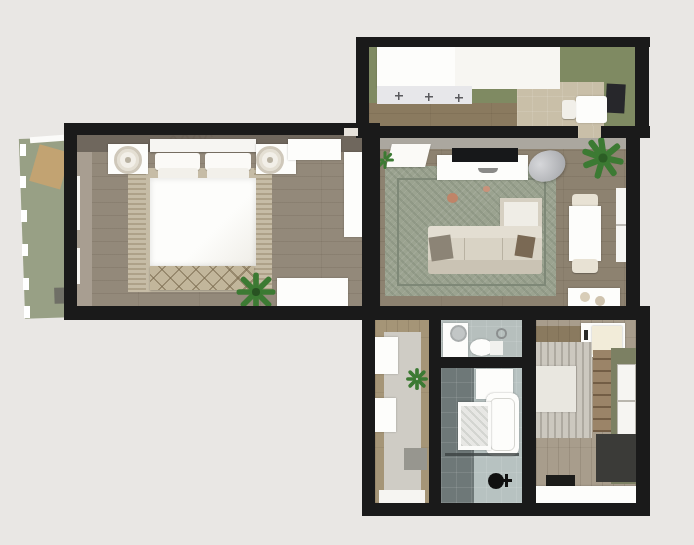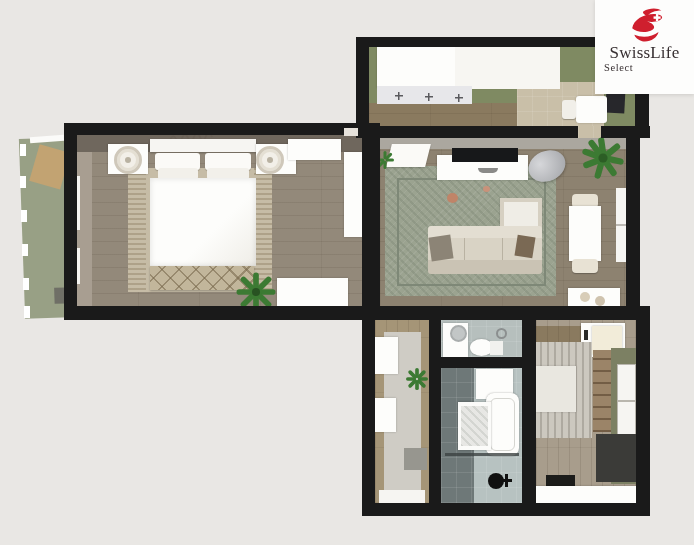--- a/index.html
+++ b/index.html
@@ -253,27 +253,14 @@
   <div class="w" style="left:64px;top:306px;width:586px;height:14px;"></div>
   <div class="w" style="left:362px;top:306px;width:13px;height:210px;"></div>
   <div class="w" style="left:429px;top:318px;width:12px;height:188px;"></div>
   <div class="w" style="left:522px;top:318px;width:14px;height:188px;"></div>
   <div class="w" style="left:636px;top:306px;width:14px;height:210px;"></div>
   <div class="w" style="left:429px;top:357px;width:107px;height:11px;"></div>
   <div class="w" style="left:362px;top:503px;width:288px;height:13px;"></div>
 
   <div class="a" style="left:344px;top:128px;width:14px;height:8px;background:#e6e2db;"></div>
 
-  <div class="card" style="left:595px;top:0;width:99px;height:87px;padding-top:7px;">
-    <svg style="width:44px;height:37px;" viewBox="0 0 60 52">
-      <g fill="var(--brand-red)">
-        <path d="M28 6 C 36 1 48 1 53 5 C 44 5 37 8 33 13 C 28 10 26 8 28 6 Z"></path>
-        <path d="M12 30 C 14 17 30 9 45 10 C 55 11 57 16 50 19 C 44 21.5 37 21.5 33 20 C 44 24 46 30 38 33.5 C 29 37 17 35 12 30 Z"></path>
-        <path d="M15 39 C 27 44 40 42 49 35 C 47 44 36 50 26 48 C 20 46.5 16 43 15 39 Z"></path>
-      </g>
-      <rect x="42" y="13.2" width="10" height="3.4" fill="#fff"></rect>
-      <rect x="45.3" y="9.9" width="3.4" height="10" fill="#fff"></rect>
-    </svg>
-    <span class="brand-name">SwissLife</span>
-    <span class="brand-sub">Select</span>
-  </div>
 
 </div>
 
 </body></html>

